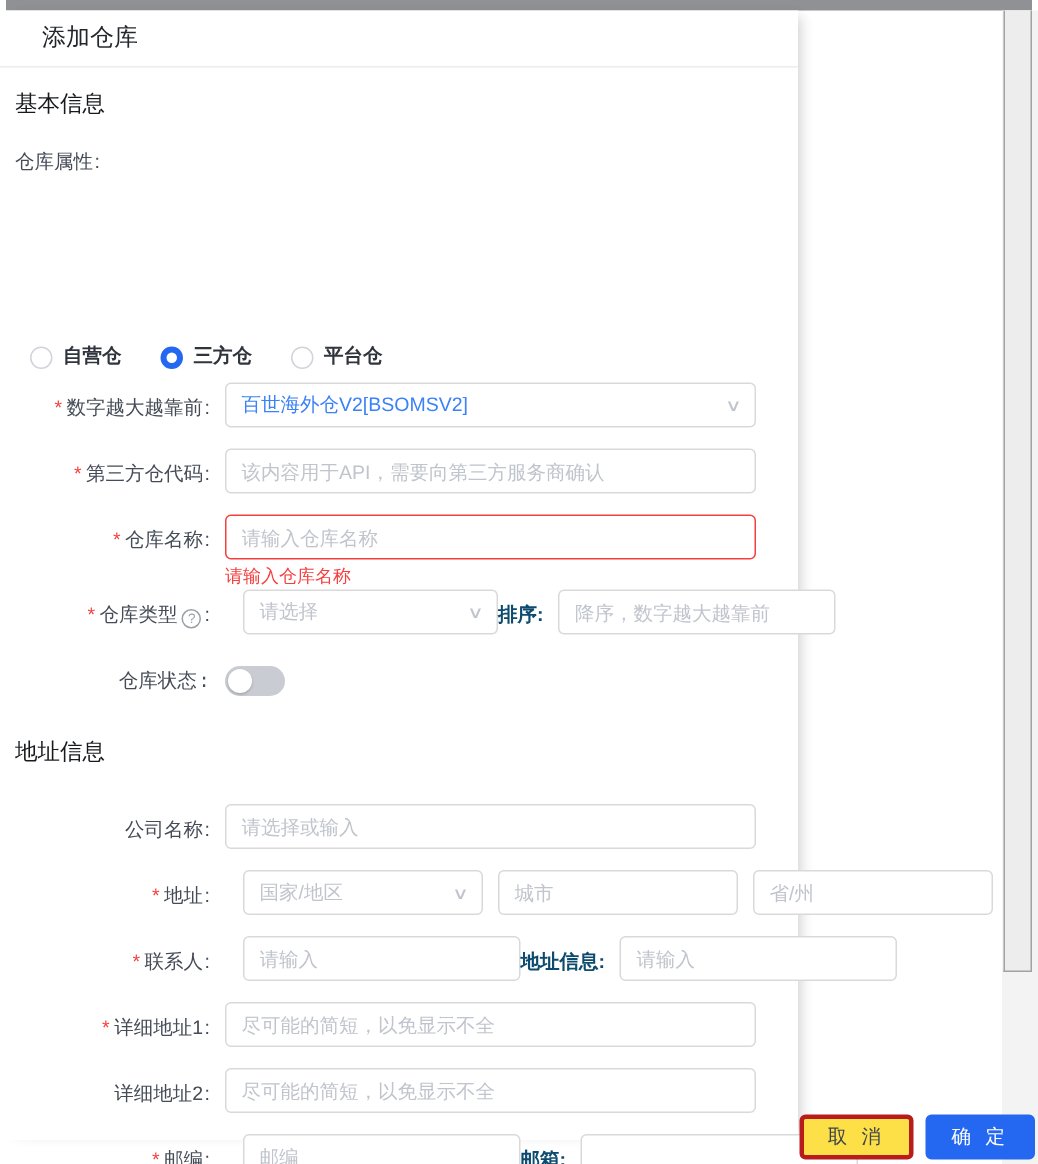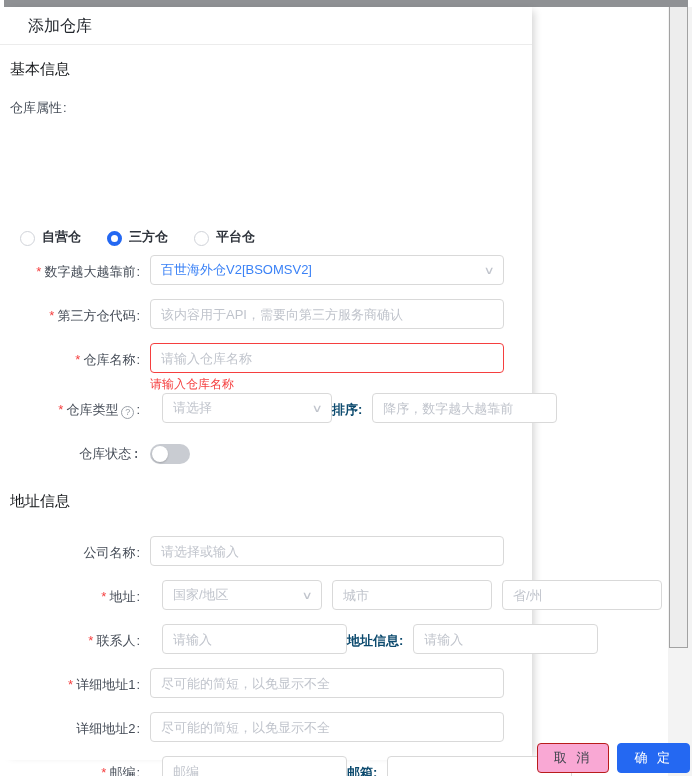--- a/index.html
+++ b/index.html
@@ -64,21 +64,21 @@
   
   .switch { width:40px; height:20px; border-radius:10px; background:#c9ccd2; position:relative;
     cursor:pointer; margin-left:10px; margin-top:2px; }
   .switch .knob { position:absolute; top:2px; left:2px; width:16px; height:16px; border-radius:50%;
     background:#fff; box-shadow:0 1px 2px rgba(0,0,0,.2); }
 
   
   .footer { position:absolute; right:2px; bottom:3px; display:flex; z-index:5; }
   .btn { height:30px; padding:0 16px; border-radius:4px; font-size:13px; cursor:pointer;
     font-family:"Liberation Sans","DejaVu Sans",sans-serif; letter-spacing:3px; }
-  .btn.ghost { background:#f9a8d4; border:1px solid #b91c1c; color:#3d434c; }
+  .btn.ghost { background:#fde047; border:3px solid #b91c1c; color:#3d434c; }
   .btn.primary { background:#2468f2; border:1px solid #2468f2; color:#fff; margin-left:8px; }
 
   .gap-sm { height:4px; }
 </style>
 </head>
 <body>
 
 <div class="stage">
   <div class="top-bar"></div>
   <div class="right-gutter">

